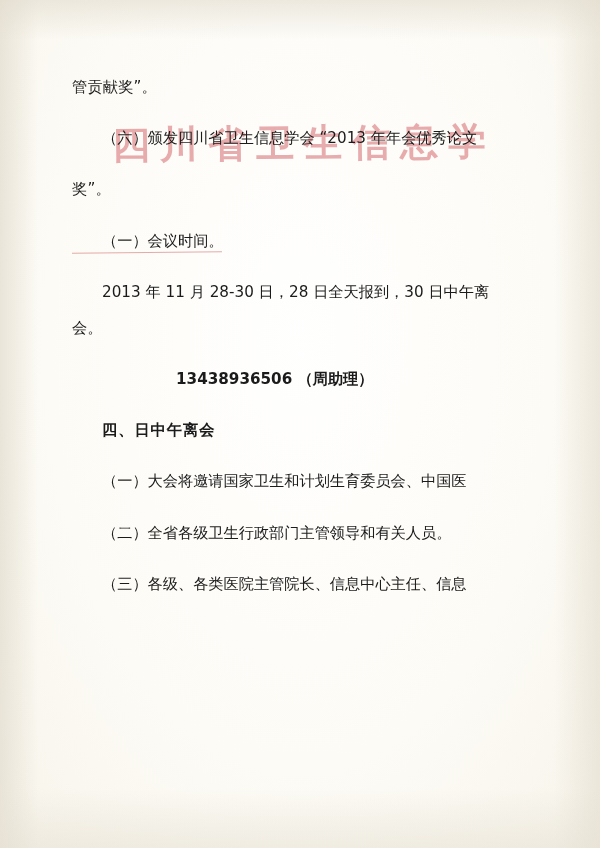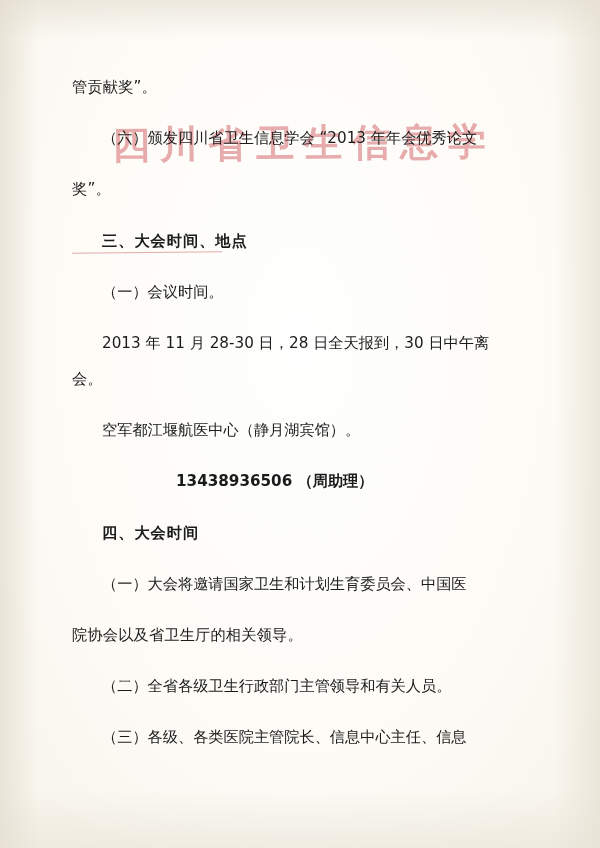--- a/index.html
+++ b/index.html
@@ -112,28 +112,25 @@
 
   <div id="paper-texture"></div>
 
   <div id="seal-text">四川省卫生信息学</div>
   <div id="seal-line"></div>
 
   <div id="content">
     <p class="line">管贡献奖”。</p>
     <p class="indent1">（六）颁发四川省卫生信息学会 “2013 年年会优秀论文</p>
     <p class="line">奖”。</p>
-    <p class="heading">三、大会时间、地点</p>
     <p class="indent1">（一）会议时间。</p>
     <p class="indent1">2013 年 11 月 28-30 日，28 日全天报到，30 日中午离会。</p>
-    <p class="indent1">空军都江堰航医中心（静月湖宾馆）。</p>
     <p class="phone-cont">13438936506 （周助理）</p>
-    <p class="heading">四、大会时间</p>
+    <p class="heading">四、日中午离会</p>
     <p class="indent1">（一）大会将邀请国家卫生和计划生育委员会、中国医</p>
-    <p class="line">院协会以及省卫生厅的相关领导。</p>
     <p class="indent1">（二）全省各级卫生行政部门主管领导和有关人员。</p>
     <p class="indent1">（三）各级、各类医院主管院长、信息中心主任、信息</p>
 
   </div>
 
   <div id="edge-shade-left"></div>
   <div id="edge-shade-right"></div>
   <div id="edge-shade-top"></div>
   <div id="edge-shade-bottom"></div>
 </div>

